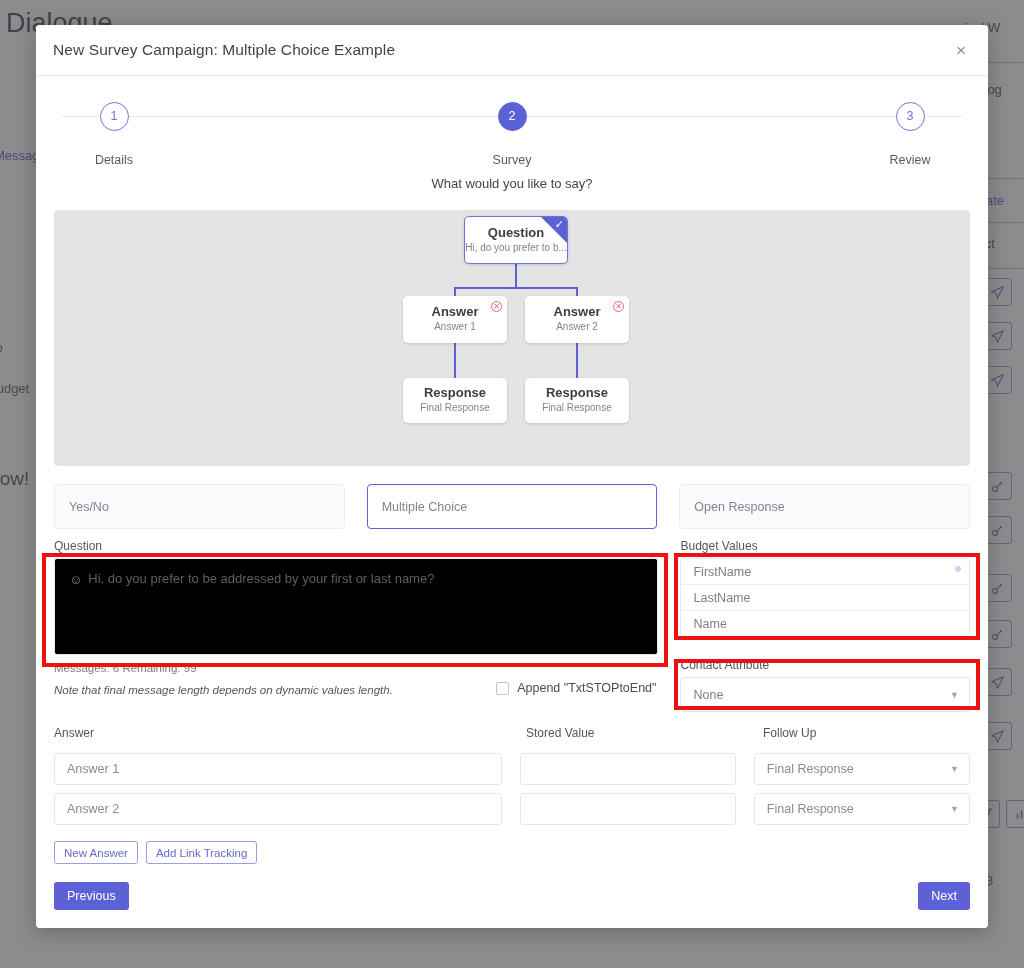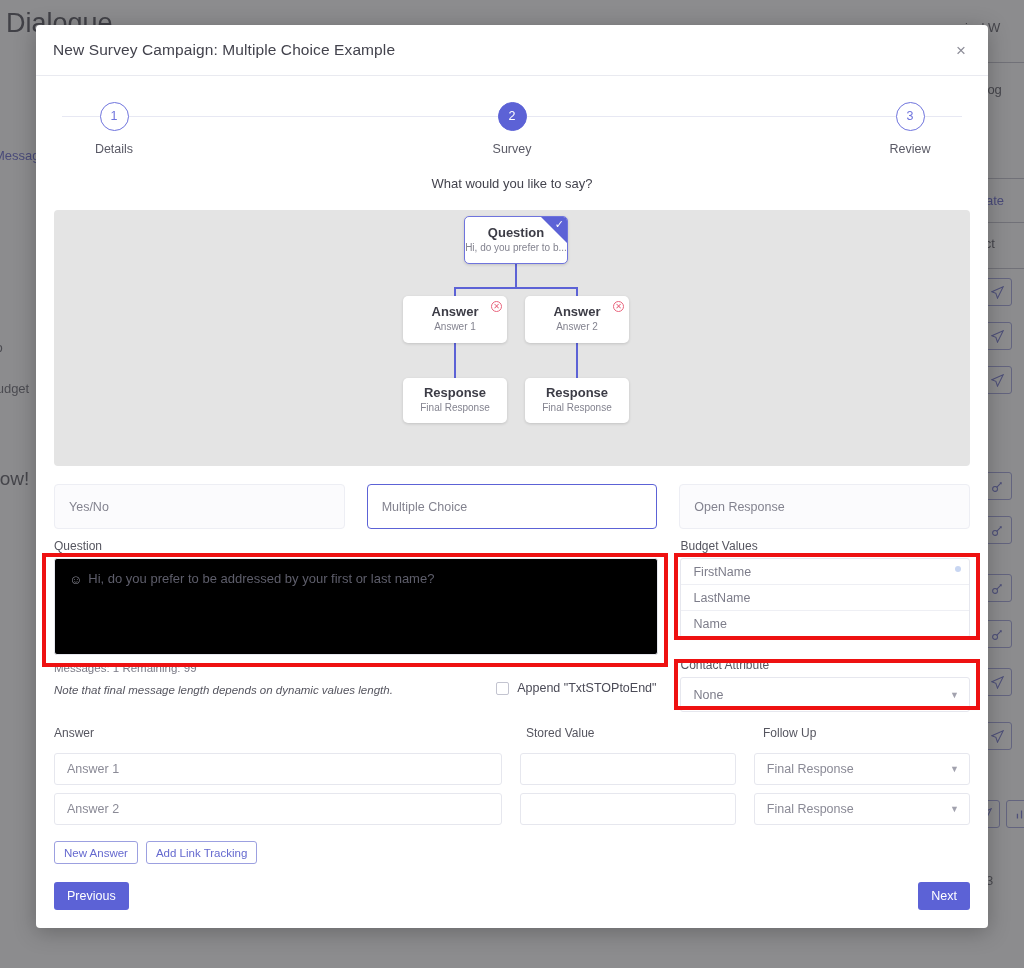--- a/index.html
+++ b/index.html
@@ -95,21 +95,21 @@
   }
   .step { position: relative; width: 120px; text-align: center; z-index: 2; }
   .step-circle {
     width: 29px; height: 29px; border-radius: 50%;
     border: 1.4px solid #6f74dd;
     background: #ffffff; color: #6f74dd;
     font-size: 12.5px; line-height: 26px;
     margin: 7px auto 0; display: block;
   }
   .step.active .step-circle { background: #5c62d6; border-color: #5c62d6; color: #ffffff; }
-  .step-label { margin-top: 11px; font-size: 12.5px; color: #5a5a66; }
+  .step-label { margin-top: 22px; font-size: 12.5px; color: #5a5a66; }
 
   #prompt-line {
     text-align: center; font-size: 13px; color: #43434d; margin-top: 3px;
   }
 
   
   #flow-canvas {
     margin: 19px 6px 0; height: 256px;
     background: #e4e4e4; border-radius: 4px;
     position: relative; overflow: hidden;
@@ -404,21 +404,21 @@
       <div class="type-tab selected">Multiple Choice</div>
       <div class="type-tab">Open Response</div>
     </div>
 
     <div id="qrow">
       <div id="q-col">
         <span class="field-label">Question</span>
         <div id="question-box">
           <span id="q-emoji">☺</span><span id="question-text">Hi, do you prefer to be addressed by your first or last name?</span>
         </div>
-        <div id="msg-count">Messages: 1 Remaining: 99</div>
+        <div id="msg-count">Messages: 6 Remaining: 99</div>
         <div id="note-row">
           <div id="msg-note">Note that final message length depends on dynamic values length.</div>
           <div id="append-wrap">
             <div id="append-box"></div>
             <span id="append-label">Append "TxtSTOPtoEnd"</span>
           </div>
         </div>
       </div>
 
       <div id="d-col">

